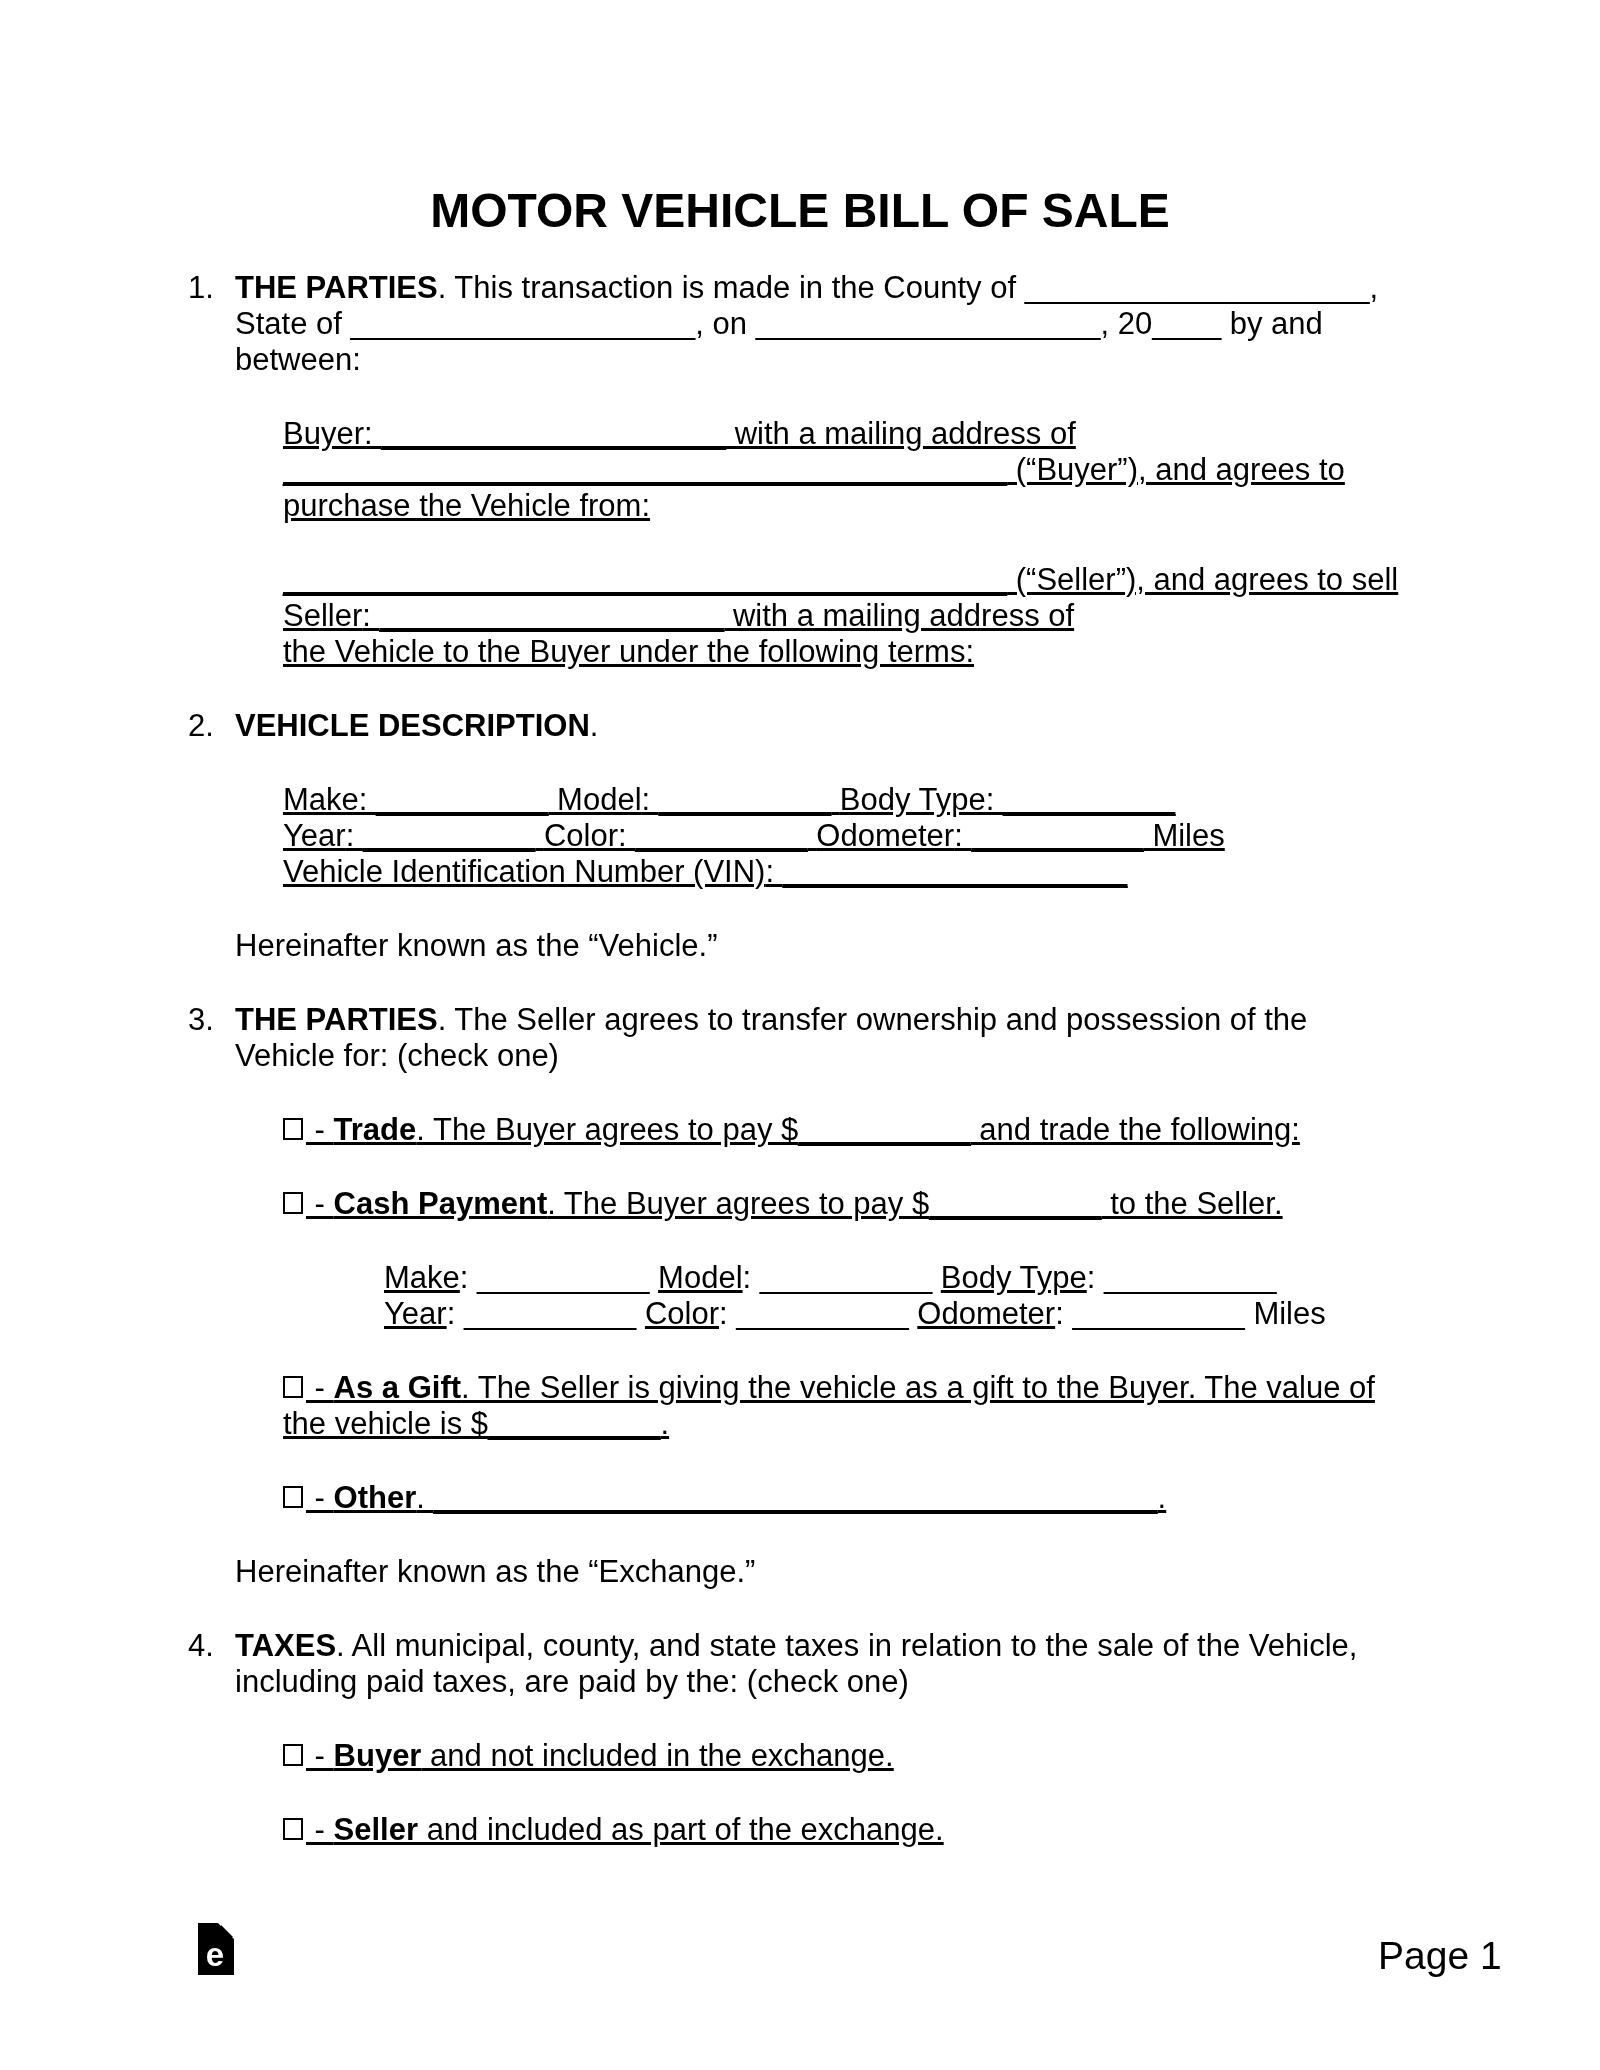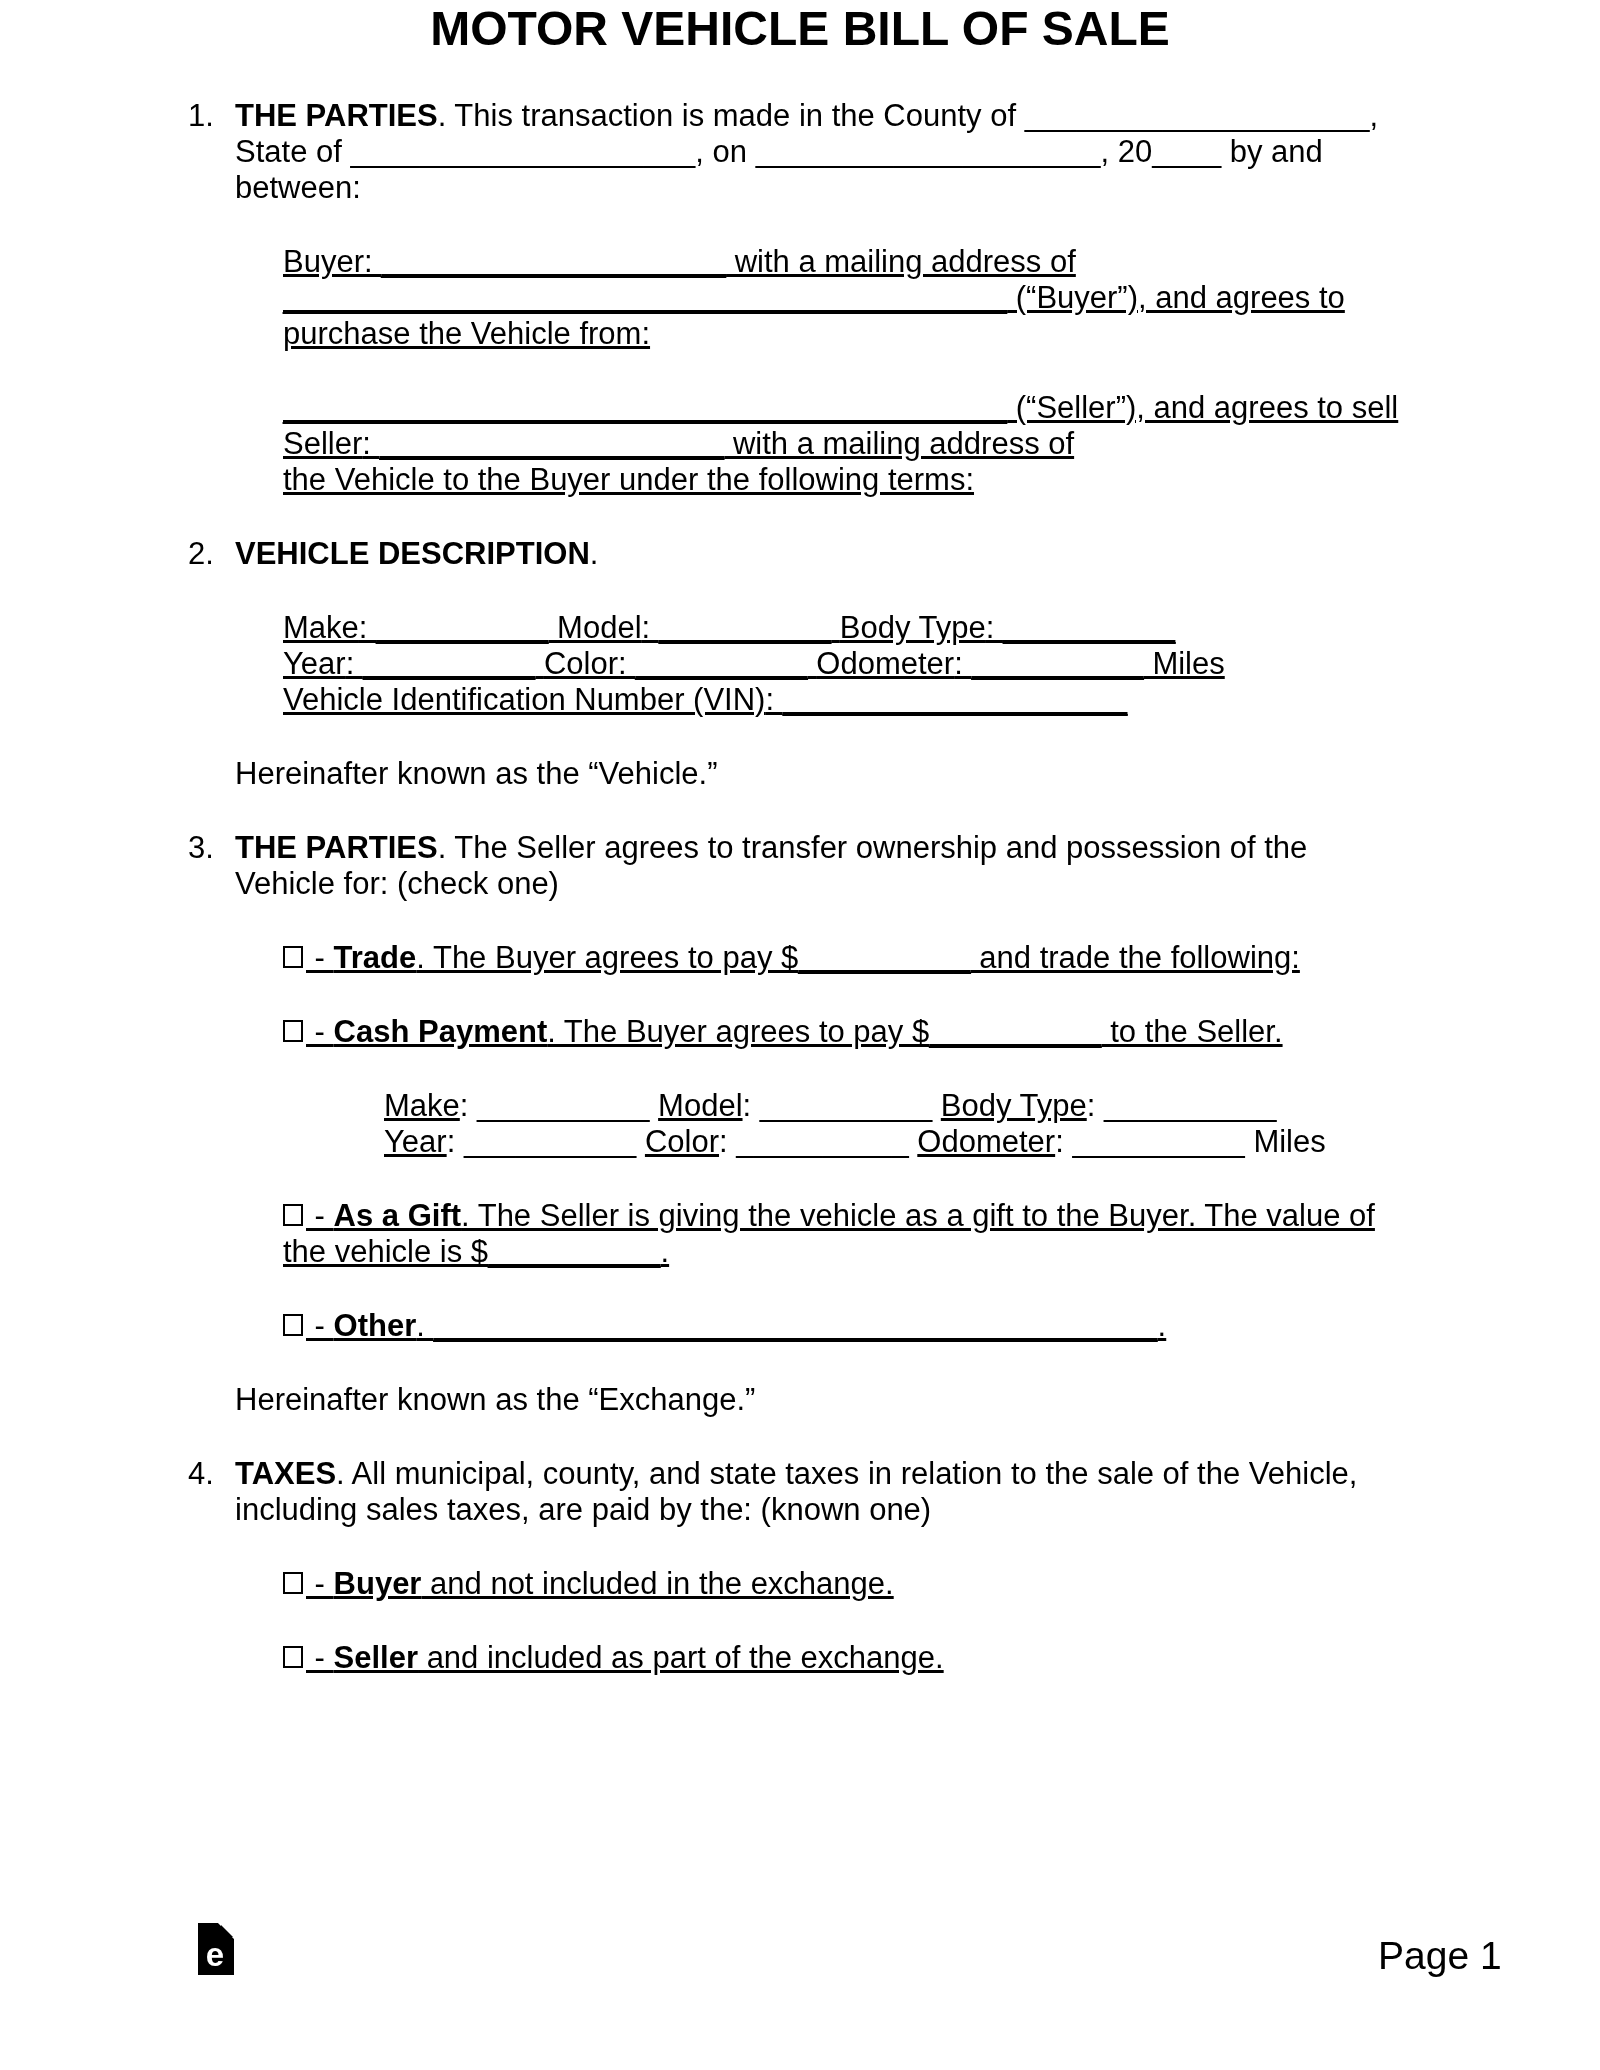--- a/index.html
+++ b/index.html
@@ -3,21 +3,21 @@
 <meta charset="utf-8">
 <style>
   * { margin:0; padding:0; box-sizing:border-box; }
   html, body { background:#ffffff; }
   .page {
     position:relative; width:1600px; height:2070px; background:#fff; color:#000;
     font-family:"Liberation Sans", sans-serif; font-size:31px; line-height:36px;
     overflow:hidden;
   }
   .title {
-    margin-bottom:40px; text-align:center;
+    padding-top:182px; margin-bottom:30px; text-align:center;
     font-size:48px; line-height:58px; font-weight:bold;
   }
   .block { position:relative; margin:0 150px 38px 235px; }
   .line { white-space:nowrap; }
   .num { position:absolute; left:-47px; top:0; }
   .bold { font-weight:bold; }
   .u { text-decoration:underline; }
   .ind1 { margin-left:283px;text-decoration:underline; }
   .ind2 { margin-left:384px; }
   .cb {
@@ -92,21 +92,21 @@
   <div class="block ind1">
     <div class="line"><span class="cb"></span><span> - </span><span class="bold">Other</span><span>. </span><span class="blank">__________________________________________</span><span>.</span></div>
   </div>
 
   <div class="block">
     <div class="line">Hereinafter known as the “Exchange.”</div>
   </div>
 
   <div class="block">
     <div class="line"><span class="num">4.</span><span class="bold">TAXES</span><span>. All municipal, county, and state taxes in relation to the sale of the Vehicle,</span></div>
-    <div class="line">including sales taxes, are paid by the: (known one)</div>
+    <div class="line">including paid taxes, are paid by the: (check one)</div>
   </div>
 
   <div class="block ind1">
     <div class="line"><span class="cb"></span><span> - </span><span class="bold">Buyer</span><span> and not included in the exchange.</span></div>
   </div>
 
   <div class="block ind1">
     <div class="line"><span class="cb"></span><span> - </span><span class="bold">Seller</span><span> and included as part of the exchange.</span></div>
   </div>
 

